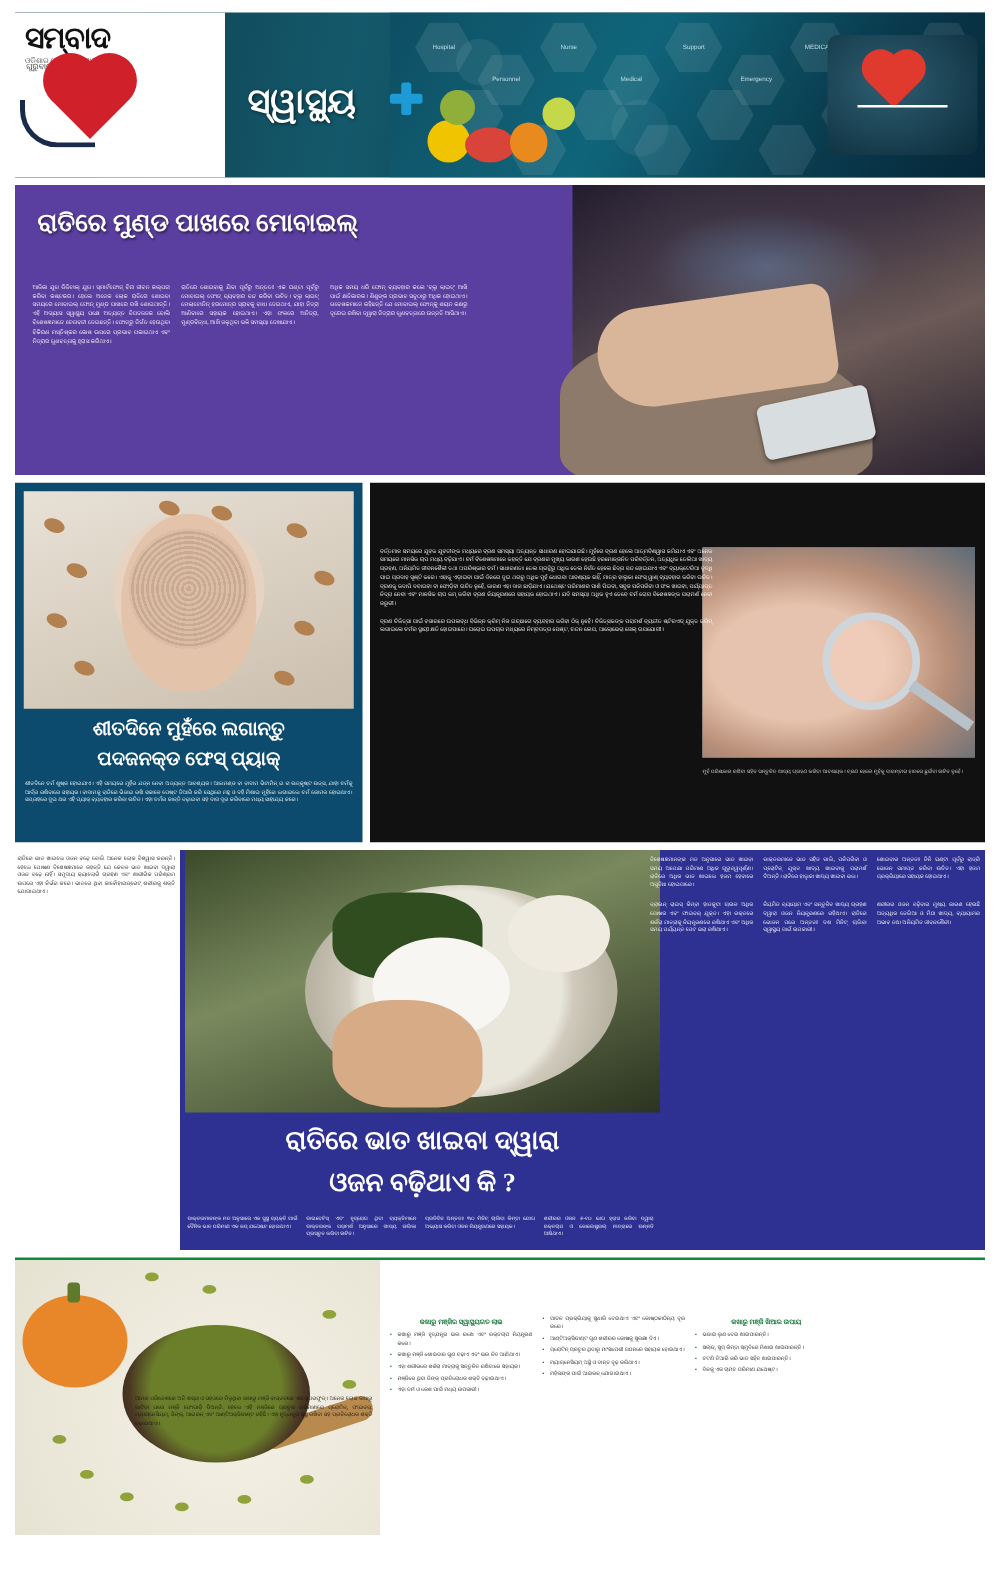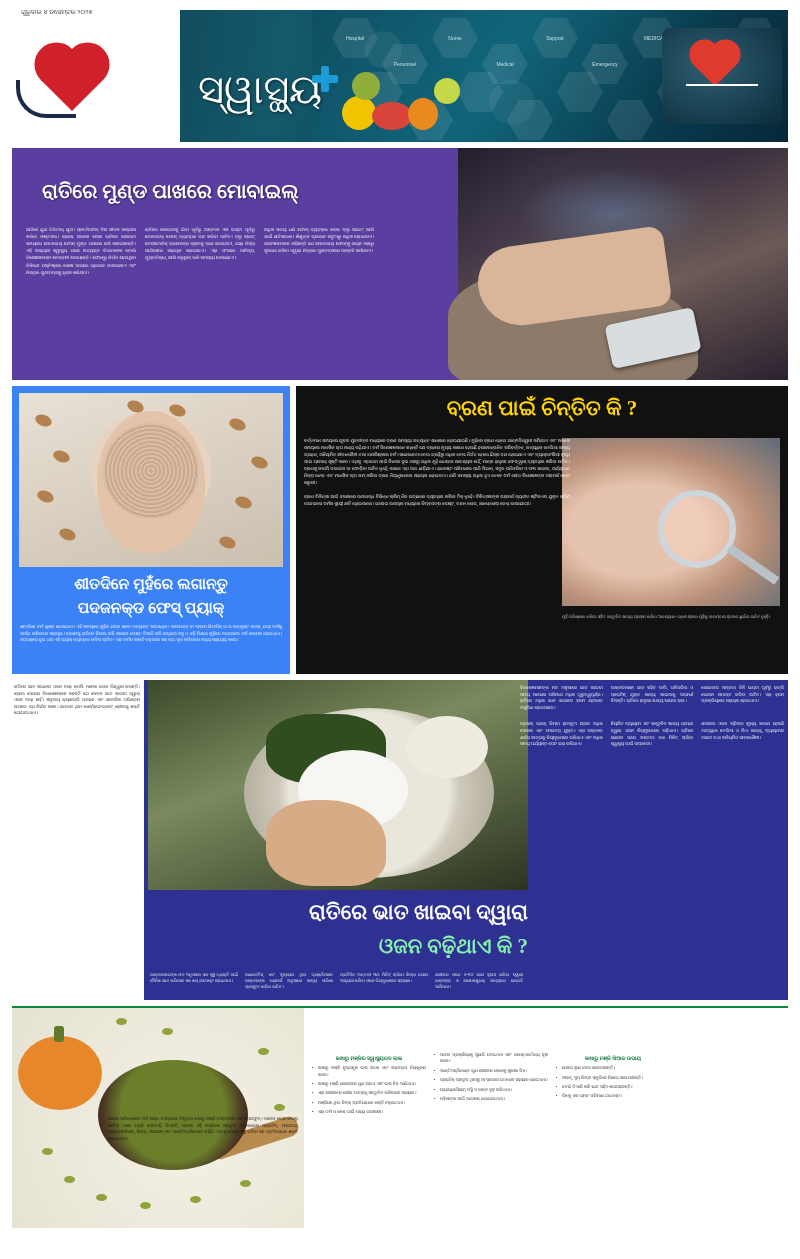--- a/index.html
+++ b/index.html
@@ -17,21 +17,21 @@
   .mh-left { position:absolute; left:0; top:0; width:168px; height:132px; background:#fff; }
   .mh-logo { font-family:"Liberation Serif", serif; font-weight:bold; color:#111; font-size:24px; letter-spacing:-1px; padding:8px 6px 0 8px; }
   .mh-logo .tag { display:block; font-size:6px; font-weight:normal; color:#555; letter-spacing:0; }
   .mh-date { font-size:6.5px; color:#222; padding-left:9px; margin-top:-2px; }
   .mh-heart { position:absolute; left:30px; top:42px; width:70px; height:66px; }
   .mh-heart .h { position:absolute; left:8px; top:6px; width:44px; height:44px; background:#d0202a; transform:rotate(-45deg); border-radius:0 0 4px 0;}
   .mh-heart .h:before, .mh-heart .h:after { content:""; position:absolute; width:44px; height:44px; background:#d0202a; border-radius:50%; }
   .mh-heart .h:before { top:-22px; left:0; }
   .mh-heart .h:after { top:0; left:22px; }
   .mh-steth { position:absolute; left:4px; top:70px; width:60px; height:38px; border:4px solid #1a2b4a; border-top:none; border-right:none; border-radius:0 0 0 30px; }
-  .mh-title { position:absolute; left:186px; top:56px; font-family:"Liberation Serif", serif; font-size:40px; font-weight:normal; color:#ffffff; text-shadow:1px 1px 3px rgba(0,0,0,.6); }
+  .mh-title { position:absolute; left:186px; top:56px; font-family:"Liberation Serif", serif; font-size:28px; font-weight:bold; color:#ffffff; text-shadow:1px 1px 3px rgba(0,0,0,.6); }
   .mh-cross { position:absolute; left:300px; top:56px; width:26px; height:26px; }
   .mh-cross:before, .mh-cross:after { content:""; position:absolute; background:#1d9bd7; border-radius:2px; }
   .mh-cross:before { left:9px; top:0; width:8px; height:26px; }
   .mh-cross:after { left:0; top:9px; width:26px; height:8px; }
   .hexgrid { position:absolute; left:300px; top:0; right:0; bottom:0; opacity:.92;
     background:
       radial-gradient(circle at 15% 30%, rgba(255,255,255,.07) 0 18px, transparent 19px),
       radial-gradient(circle at 42% 70%, rgba(255,255,255,.06) 0 22px, transparent 23px),
       linear-gradient(120deg,#0f4f63 0%, #12697e 40%, #0a3b4e 75%, #07283a 100%);
   }
@@ -54,27 +54,27 @@
   .sec1 { margin-top:6px; height:232px; background:#5b3fa0; }
   .sec1 .photo { position:absolute; right:0; top:0; width:330px; height:232px;
     background:
       radial-gradient(circle at 30% 20%, rgba(255,255,255,.08), transparent 60%),
       linear-gradient(160deg,#1b1526 0%,#3a2f3f 30%,#6b5a56 60%,#2b2230 100%);
   }
   .sec1 .photo .pillow { position:absolute; left:-10px; top:120px; width:250px; height:120px; background:#8e7a6a; border-radius:40% 60% 20% 20%; }
   .sec1 .photo .arm { position:absolute; left:20px; top:90px; width:190px; height:80px; background:#d9b59a; border-radius:50px 20px 20px 60px; transform:rotate(-8deg); }
   .sec1 .photo .phone { position:absolute; left:150px; top:168px; width:90px; height:44px; background:#d8dde0; border-radius:6px; transform:rotate(-12deg); box-shadow:0 2px 4px rgba(0,0,0,.5); }
   .sec1 .photo .glow { position:absolute; left:60px; top:20px; width:190px; height:90px; background:radial-gradient(ellipse, rgba(120,170,220,.35), transparent 70%); }
-  .sec1 h2 { position:absolute; left:14px; top:12px; width:470px; margin:16px; color:#fff; font-size:20px; line-height:1.5; font-family:"Liberation Serif", serif; font-weight:bold; text-shadow:1px 1px 2px rgba(0,0,0,.5); }
+  .sec1 h2 { position:absolute; left:14px; top:12px; width:470px; margin:4px; color:#fff; font-size:20px; line-height:1.5; font-family:"Liberation Serif", serif; font-weight:bold; text-shadow:1px 1px 2px rgba(0,0,0,.5); }
   .sec1 .cols { position:absolute; left:14px; top:78px; width:352px; display:flex; gap:9px; color:#fff; }
   .sec1 .cols .col { width:110px; }
 
   
   .sec2 { margin-top:6px; height:288px; }
-  .s2-left { position:absolute; left:0; top:0; width:278px; height:288px; background:#3b82f6; }
+  .s2-left { position:absolute; left:0; top:0; width:278px; height:288px; background:#0c4a6e; }
   .s2-left .img { position:absolute; left:7px; top:7px; width:264px; height:174px;
     background:
       radial-gradient(circle at 50% 45%, #e7d3c2 0 60px, transparent 61px),
       linear-gradient(160deg,#e8e1d6,#cbbfae);
   }
   .s2-left .img .face { position:absolute; left:78px; top:18px; width:108px; height:142px; background:#e3c4ab; border-radius:50% 50% 45% 45%; }
   .s2-left .img .mask { position:absolute; left:84px; top:30px; width:96px; height:96px; border-radius:50%; background:repeating-radial-gradient(circle, #c9a98f 0 2px, #d9bda4 2px 4px); }
   .s2-left .img .alm { position:absolute; width:17px; height:11px; background:#b2814f; border-radius:50%/50%; transform:rotate(20deg); }
   .s2-left h3 { position:absolute; left:6px; top:186px; width:266px; margin:0; text-align:center; color:#fff; font-size:15.5px; line-height:1.55; font-family:"Liberation Serif", serif; font-weight:bold; }
   .s2-left .tx { position:absolute; left:8px; top:238px; width:262px; color:#fff; font-size:4.4px; line-height:1.5; text-align:justify; }
@@ -94,22 +94,22 @@
   .sec3 { margin-top:6px; height:320px; background:#2e3191; }
   .s3-left { position:absolute; left:0; top:0; width:132px; height:320px; background:#fff; }
   .s3-left .tx { padding:4px 4px 0 2px; font-size:4.4px; line-height:1.5; text-align:justify; color:#111; }
   .s3-mid { position:absolute; left:136px; top:0; width:380px; height:320px; }
   .s3-mid .pic { position:absolute; left:0; top:0; width:380px; height:210px; background:linear-gradient(160deg,#3b4a2a,#7a8a5e 40%,#2b3420); }
   .s3-mid .plate { position:absolute; left:96px; top:28px; width:250px; height:170px; border-radius:50%; background:radial-gradient(circle at 50% 50%, #e9e6dc 0 80px, #cfcabb 90px, #b9b3a4 120px); }
   .s3-mid .rice { position:absolute; left:150px; top:70px; width:110px; height:80px; border-radius:50%; background:#f7f6f2; }
   .s3-mid .greens { position:absolute; left:118px; top:34px; width:120px; height:70px; border-radius:40%; background:#2f4d1f; }
   .s3-mid .bowl { position:absolute; left:258px; top:36px; width:82px; height:62px; border-radius:50%; background:#efebe0; }
   .s3-mid .hand { position:absolute; left:118px; top:120px; width:120px; height:86px; background:#d8ab87; border-radius:40% 50% 30% 40%; }
-  .s3-mid h2 { position:absolute; left:0; top:216px; width:380px; margin:0; text-align:right; font-family:"Liberation Serif", serif; font-weight:bold; font-size:21px; line-height:1.6; color:#fff; }
-  .s3-mid h2 .y { color:#86efac; }
+  .s3-mid h2 { position:absolute; left:0; top:216px; width:380px; margin:0; text-align:center; font-family:"Liberation Serif", serif; font-weight:bold; font-size:21px; line-height:1.6; color:#fff; }
+  .s3-mid h2 .y { color:#ffffff; }
   .s3-mid .cols { position:absolute; left:2px; top:292px; width:376px; display:flex; gap:7px; color:#fff; font-size:4.2px; line-height:1.45; text-align:justify; }
   .s3-mid .cols div { width:88px; }
   .s3-right { position:absolute; right:0; top:0; width:272px; height:320px; }
   .s3-right .cols { display:flex; gap:8px; padding:5px 4px; color:#fff; font-size:4.4px; line-height:1.5; text-align:justify; }
   .s3-right .cols div { width:84px; }
 
   
   .sec4 { margin-top:6px; height:222px; background:#fff; border-top:2px solid #0b8a3c; }
   .s4-pic { position:absolute; left:0; top:0; width:292px; height:222px; background:radial-gradient(circle at 60% 55%, #f4f1e6, #e6e2d2); }
   .s4-pic .pump { position:absolute; left:6px; top:28px; width:84px; height:74px; border-radius:50%; background:#e8862a; }
@@ -154,20 +154,24 @@
       <div class="fr" style="left:30px;top:30px;width:40px;height:28px;background:#d8443a"></div>
       <div class="fr" style="left:66px;top:26px;width:30px;height:32px;background:#e98a1e"></div>
       <div class="fr" style="left:10px;top:0;width:28px;height:28px;background:#8fae3a"></div>
       <div class="fr" style="left:92px;top:6px;width:26px;height:26px;background:#c5d84a"></div>
     </div>
     <div class="mh-hand">
       <div class="hh"></div>
       <div class="ekg"></div>
     </div>
     <div class="mh-left">
+      <div class="mh-logo odia">
+        <span>ସମ୍ବାଦ</span>
+        <span class="tag">ଓଡ଼ିଶାର ଲୋକପ୍ରିୟ ଖବରକାଗଜ</span>
+      </div>
       <div class="mh-date odia">ଗୁରୁବାର ୪ ଡିସେମ୍ବର ୨୦୨୫</div>
       <div class="mh-heart">
           <div class="h"></div>
         </div>
       <div class="mh-steth"></div>
     </div>
     <div class="mh-title odia">ସ୍ୱାସ୍ଥ୍ୟ</div>
     <div class="mh-cross"></div>
   </div>
 
@@ -205,21 +209,20 @@
         <div class="alm" style="left:150px;top:12px"></div>
       </div>
       <h3 class="odia">
         <span>ଶୀତଦିନେ ମୁହଁରେ ଲଗାନ୍ତୁ</span><br>
         <span>ପଦଜନକ୍ଡ ଫେସ୍ ପ୍ୟାକ୍</span>
       </h3>
       <div class="tx odia">ଶୀତଦିନେ ଚର୍ମ ଶୁଷ୍କ ହୋଇଯାଏ। ଏହି ସମୟରେ ମୁହଁର ଯତ୍ନ ନେବା ଅତ୍ୟନ୍ତ ଆବଶ୍ୟକ। ଆଲମଣ୍ଡ ବା ବାଦାମ ଭିଟାମିନ୍ ଇ ର ଉତ୍କୃଷ୍ଟ ଉତ୍ସ, ଯାହା ଚର୍ମକୁ ଆର୍ଦ୍ର ରଖିବାରେ ସହାୟକ। ବାଦାମକୁ ରାତିରେ ଭିଜାଇ ରଖି ସକାଳେ ପେଷ୍ଟ ତିଆରି କରି ସେଥିରେ ମହୁ ଓ ଦହି ମିଶାଇ ମୁହଁରେ ଲଗାଇଲେ ଚର୍ମ କୋମଳ ହୋଇଥାଏ। ସପ୍ତାହରେ ଦୁଇ ଥର ଏହି ପ୍ୟାକ୍ ବ୍ୟବହାର କରିବା ଉଚିତ। ଏହା ଚର୍ମର କାନ୍ତି ବଢ଼ାଇବା ସହ ଦାଗ ଦୂର କରିବାରେ ମଧ୍ୟ ସାହାଯ୍ୟ କରେ।</div>
     </div>
 
     <div class="s2-right">
-      <h2 class="odia">ବ୍ରଣ ପାଇଁ ଚିନ୍ତିତ କି ?</h2>
       <div class="wrap">
         <div class="pic">
           <div class="cheek"></div>
           <div class="mg"></div>
           <div class="handle"></div>
         </div>
         <div class="txt odia">
           <span>ବର୍ତ୍ତମାନ ସମୟରେ ଯୁବକ ଯୁବତୀଙ୍କ ମଧ୍ୟରେ ବ୍ରଣ ସମସ୍ୟା ଅତ୍ୟନ୍ତ ସାଧାରଣ ହୋଇଯାଇଛି। ମୁହଁରେ ବ୍ରଣ ହେଲେ ଆତ୍ମବିଶ୍ୱାସ କମିଯାଏ ଏବଂ ଅନେକ ସମୟରେ ମାନସିକ ଚାପ ମଧ୍ୟ ବଢ଼ିଯାଏ। ଚର୍ମ ବିଶେଷଜ୍ଞମାନେ କହନ୍ତି ଯେ ବ୍ରଣର ମୁଖ୍ୟ କାରଣ ହେଉଛି ହରମୋନ୍‌ଜନିତ ପରିବର୍ତ୍ତନ, ଅତ୍ୟଧିକ ତେଲିଆ ଖାଦ୍ୟ ଗ୍ରହଣ, ଅନିୟମିତ ଜୀବନଶୈଳୀ ତଥା ଅପରିଷ୍କାର ଚର୍ମ। ସାଧାରଣତଃ ତେଲ ଗ୍ରନ୍ଥିରୁ ଅଧିକ ତେଲ ନିର୍ଗତ ହେଲେ ଛିଦ୍ର ବନ୍ଦ ହୋଇଯାଏ ଏବଂ ବ୍ୟାକ୍ଟେରିଆ ବୃଦ୍ଧି ପାଇ ପ୍ରଦାହ ସୃଷ୍ଟି କରେ। ଏହାକୁ ଏଡ଼ାଇବା ପାଇଁ ଦିନରେ ଦୁଇ ଥରରୁ ଅଧିକ ମୁହଁ ଧୋଇବା ଆବଶ୍ୟକ ନାହିଁ, ମାତ୍ର ହାଲୁକା ଫେସ୍ ୱାଶ୍ ବ୍ୟବହାର କରିବା ଉଚିତ। ବ୍ରଣକୁ କଦାପି ଦବାଇବା ବା ଫୋଡ଼ିବା ଉଚିତ ନୁହେଁ, କାରଣ ଏହା ଦାଗ ଛାଡ଼ିଯାଏ। ଯଥେଷ୍ଟ ପରିମାଣର ପାଣି ପିଇବା, ସବୁଜ ପନିପରିବା ଓ ଫଳ ଖାଇବା, ପର୍ଯ୍ୟାପ୍ତ ନିଦ୍ରା ନେବା ଏବଂ ମାନସିକ ଚାପ କମ୍ କରିବା ବ୍ରଣ ନିୟନ୍ତ୍ରଣରେ ସହାୟକ ହୋଇଥାଏ। ଯଦି ସମସ୍ୟା ଅଧିକ ହୁଏ ତେବେ ଚର୍ମ ରୋଗ ବିଶେଷଜ୍ଞଙ୍କ ପରାମର୍ଶ ନେବା ଜରୁରୀ।</span>
           <br><br>
           <span>ବ୍ରଣ ଚିକିତ୍ସା ପାଇଁ ବଜାରରେ ଉପଲବ୍ଧ ବିଭିନ୍ନ କ୍ରିମ୍ ନିଜ ଇଚ୍ଛାରେ ବ୍ୟବହାର କରିବା ଠିକ୍ ନୁହେଁ। ଚିକିତ୍ସକଙ୍କ ପରାମର୍ଶ ବ୍ୟତୀତ ଷ୍ଟିରଏଡ୍ ଯୁକ୍ତ କ୍ରିମ୍ ଲଗାଇଲେ ଚର୍ମର ସ୍ଥାୟୀ କ୍ଷତି ହୋଇପାରେ। ଘରୋଇ ଉପଚାର ମଧ୍ୟରେ ନିମ୍ବପତ୍ର ପେଷ୍ଟ, ଚନ୍ଦନ ଲେପ, ଆଲୋଭେରା ଜେଲ୍ ଉପଯୋଗୀ।</span>

